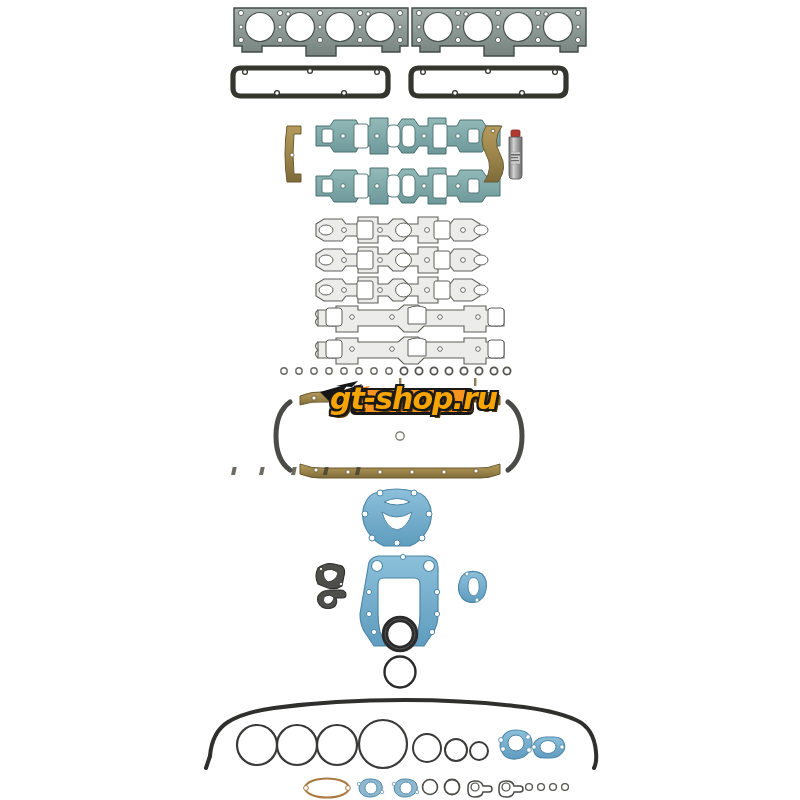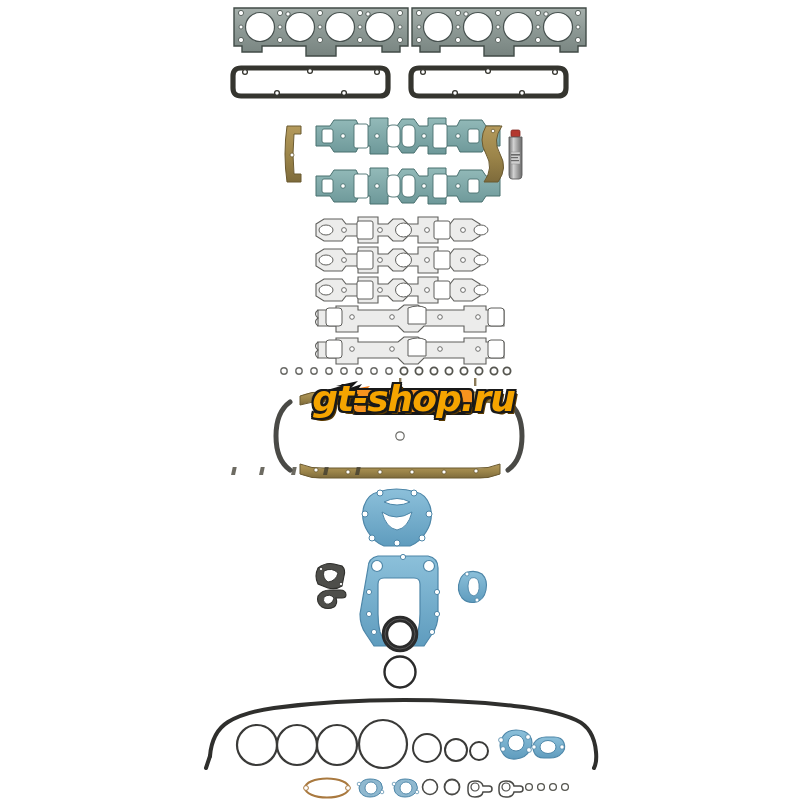--- a/index.html
+++ b/index.html
@@ -19,21 +19,21 @@
     width:165px;height:42px;
     pointer-events:none;
   }
   #wm-text{
     position:absolute;left:0;top:0;width:100%;height:100%;
     display:flex;align-items:center;justify-content:center;
   }
   .wm-word{
     font-family:"DejaVu Sans", sans-serif;
     font-weight:bold;font-style:italic;
-    font-size:36px;
+    font-size:30px;
     letter-spacing:-1px;
     line-height:1;
     color:#f5a400;
     -webkit-text-stroke:0px;
     text-shadow:
       -2px 0 #1a1a1a, 2px 0 #1a1a1a, 0 -2px #1a1a1a, 0 2px #1a1a1a,
       -2px -2px #1a1a1a, 2px -2px #1a1a1a, -2px 2px #1a1a1a, 2px 2px #1a1a1a,
       3px 3px 0 #5a3a00;
     white-space:nowrap;
   }

